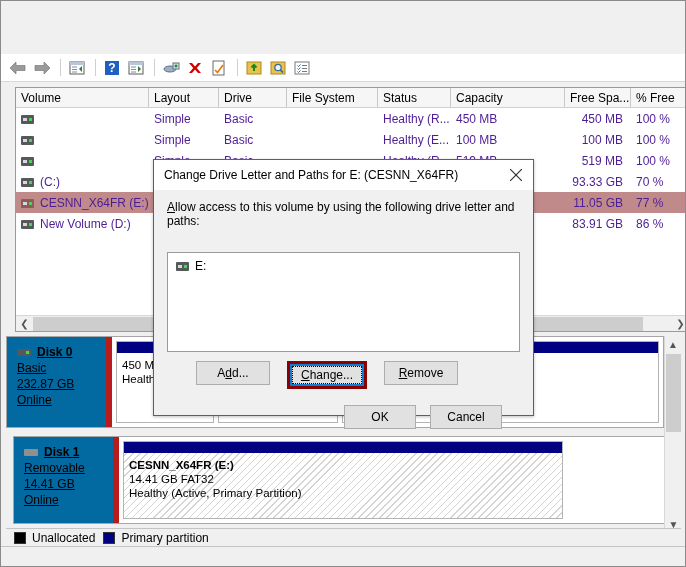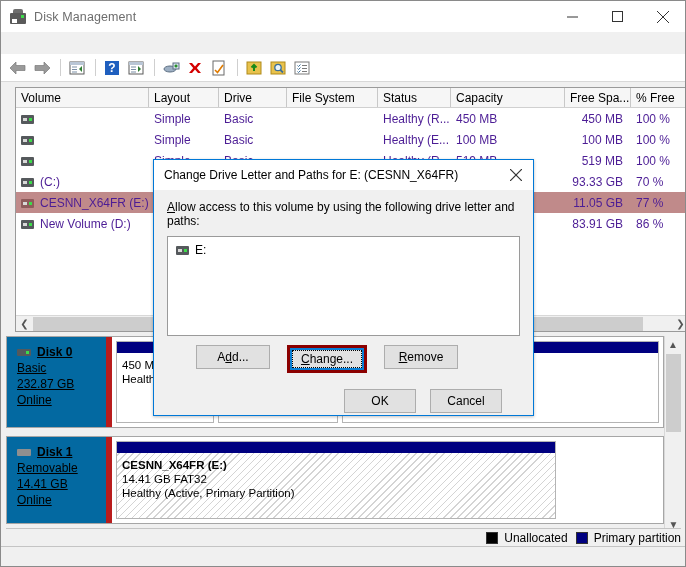--- a/index.html
+++ b/index.html
@@ -128,21 +128,20 @@
     background: #f0f0f0; border-left: 1px solid #d8d8d8;
   }
   .vscroll .varrow { height: 17px; display: flex; align-items: center; justify-content: center; color: #555; font-size: 10px; }
   .vscroll .vthumb { position: absolute; left: 1px; top: 18px; width: 15px; height: 78px; background: #cdcdcd; }
 
   
   .legend {
     position: absolute; left: 5px; top: 527px; width: 675px; height: 18px;
     background: #f0f0f0; display: flex; align-items: center;
     border-top: 1px solid #c4c4c4;
-    justify-content: flex-end;
   }
   .lg { display: flex; align-items: center; margin-left: 8px; font-size: 12px; }
   .lg .sw { width: 12px; height: 12px; margin-right: 6px; border: 1px solid #333; }
 
   .statusbar {
     position: absolute; left: 0; bottom: 0; width: 684px; height: 20px;
     background: #f0f0f0; border-top: 1px solid #c4c4c4;
   }
 
   
@@ -153,21 +152,21 @@
   }
   .dlg-title {
     height: 30px; display: flex; align-items: center; background: #ffffff;
     padding-left: 10px; font-size: 12px; color: #000;
   }
   .dlg-close {
     position: absolute; right: 0; top: 0; width: 34px; height: 30px;
     display: flex; align-items: center; justify-content: center;
   }
   .dlg-body { padding: 10px 13px 0 13px; }
-  .dlg-prompt { font-size: 12px; color: #000; margin-bottom: 8px; }
+  .dlg-prompt { font-size: 12px; color: #000; margin-bottom: 24px; }
   .dlg-prompt u { text-decoration: underline; }
   .dlg-list {
     height: 100px; background: #ffffff; border: 1px solid #9a9a9a;
     padding: 6px 0 0 8px;
   }
   .dlg-list .item { display: flex; align-items: center; font-size: 12px; }
   .btnrow1 { display: flex; gap: 17px; padding: 9px 0 0 29px; }
   .btnrow2 { display: flex; gap: 14px; justify-content: flex-end; padding: 16px 18px 0 0; }
   .btn {
     min-width: 74px; height: 24px; background: #e1e1e1; border: 1px solid #adadad;
@@ -183,47 +182,20 @@
   .btn-highlight .btn {
     border: 2px solid #0a7fd4; outline: 1px dotted #000; outline-offset: -3px;
     background: #e1e1e1; height: 22px;
   }
 </style>
 </head>
 <body>
 
 <div id="app">
 
-  <div class="titlebar">
-    <div class="title-icon">
-      <div class="top"></div>
-        <div class="body"></div>
-        <div class="slot"></div>
-        <div class="led"></div>
-    </div>
-    <div class="title-text">Disk Management</div>
-    <div class="wincontrols">
-      <div class="wc">
-        <svg width="11" height="11">
-            <line x1="0" y1="6" x2="11" y2="6" stroke="#333" stroke-width="1"></line>
-          </svg>
-      </div>
-      <div class="wc">
-        <svg width="11" height="11">
-            <rect x="0.5" y="0.5" width="10" height="10" fill="none" stroke="#333" stroke-width="1"></rect>
-          </svg>
-      </div>
-      <div class="wc">
-        <svg width="12" height="12">
-            <line x1="0" y1="0" x2="12" y2="12" stroke="#333" stroke-width="1"></line>
-            <line x1="12" y1="0" x2="0" y2="12" stroke="#333" stroke-width="1"></line>
-          </svg>
-      </div>
-    </div>
-  </div>
 
   <div class="menubar">
     <div class="menu-item">File</div>
     <div class="menu-item">Action</div>
     <div class="menu-item">View</div>
     <div class="menu-item">Basic</div>
   </div>
 
   <div class="toolbar">
     <div class="tb">
@@ -420,21 +392,21 @@
           <div class="cap"></div>
           <div class="ptext">
             <b>New Volume  (D:)</b>
             <div>6 GB NTFS</div>
             <div>Healthy (Primary Partition)</div>
           </div>
         </div>
       </div>
     </div>
 
-    <div class="diskrow" style="top:100px; width:658px; height:88px;">
+    <div class="diskrow" style="top:100px; width:658px; height:88px;margin-left:7px;">
       <div class="diskinfo">
         <div class="dname">
             <span class="dicon grey"></span>
             <span>Disk 1</span>
           </div>
         <div>Removable</div>
         <div>14.41 GB</div>
         <div>Online</div>
       </div>
       <div class="partwrap">

